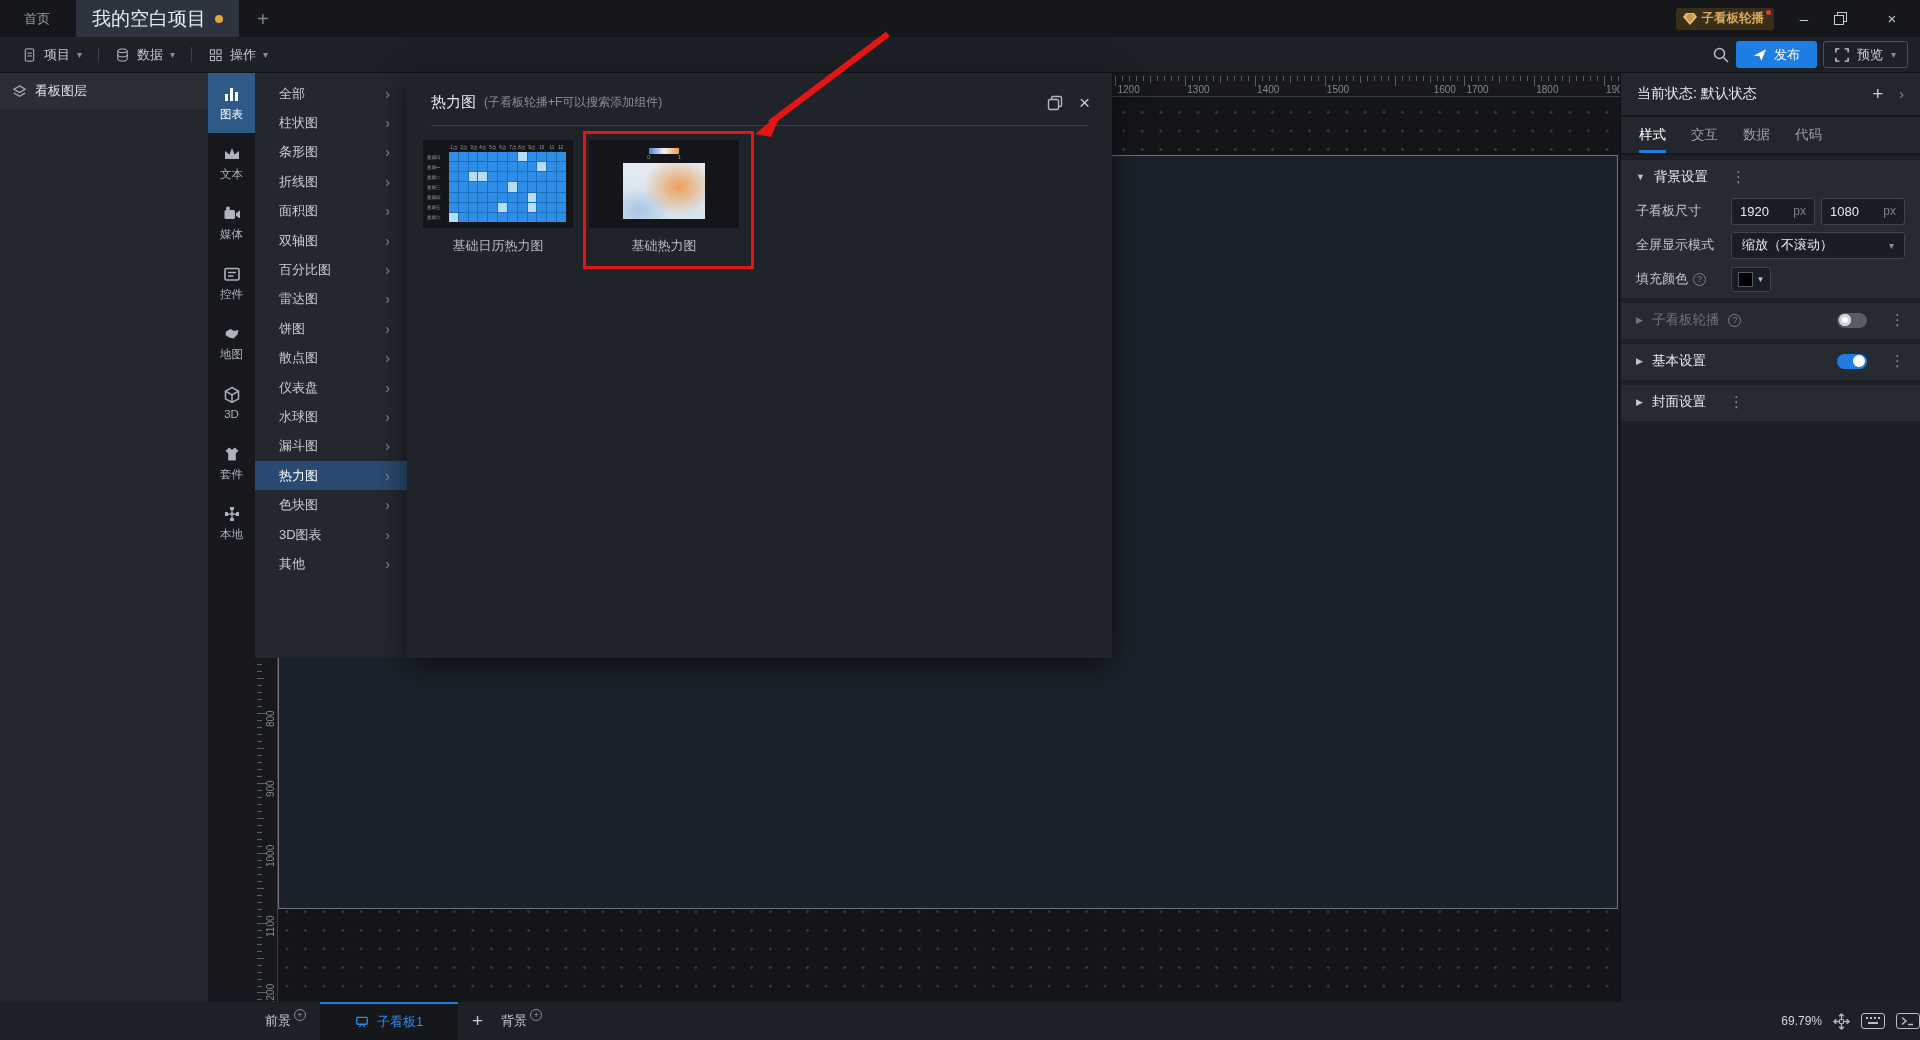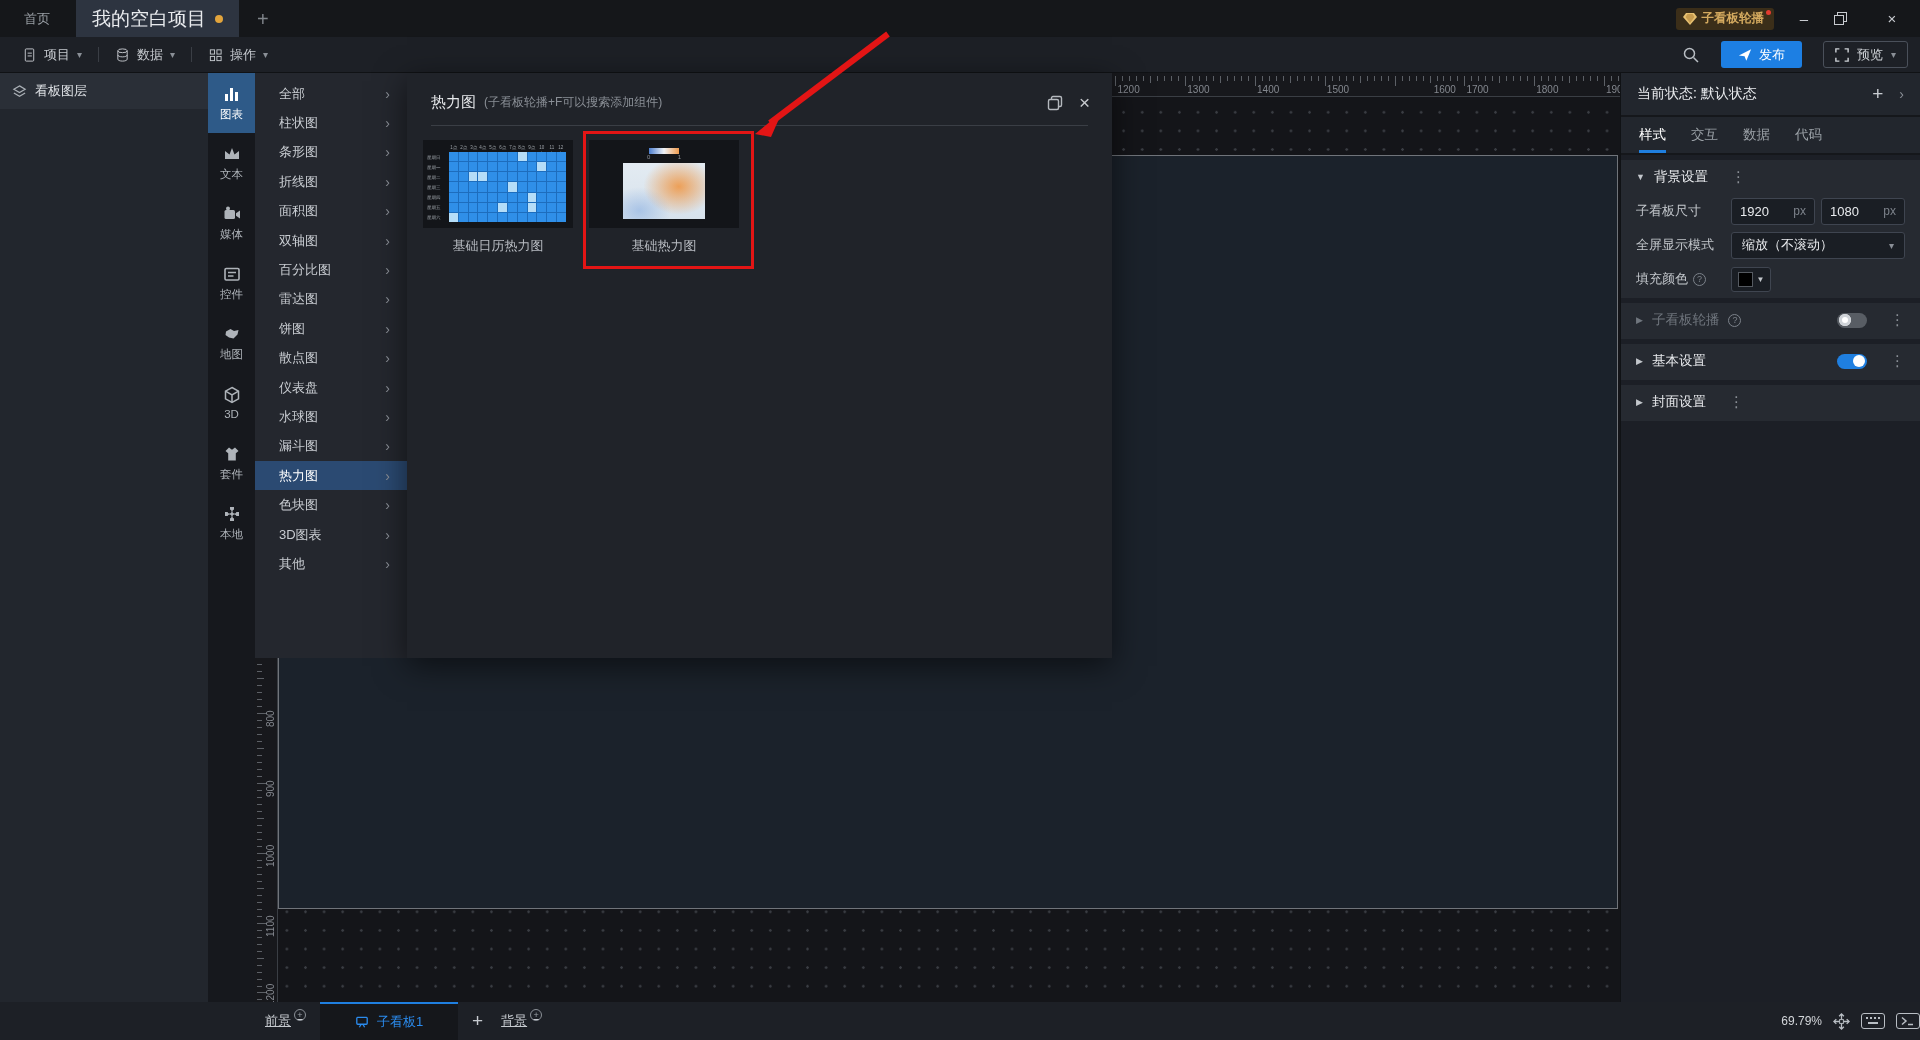--- a/index.html
+++ b/index.html
@@ -20,21 +20,21 @@
     align-items:center; gap:5px; padding:0 10px 0 7px; color:#d3a95f; font-size:12.5px; font-weight:700; }
   .badge .reddot { position:absolute; right:3px; top:2px; width:5px; height:5px; border-radius:50%; background:#e23b30; }
   .winbtn { width:28px; text-align:center; color:#c8cbd0; font-size:15px; }
 
   
   .menubar { position:absolute; left:0; top:37px; width:1920px; height:36px; background:#1d2026;
     border-bottom:1px solid #101215; display:flex; align-items:center; padding-left:6px; }
   .menu-item { display:flex; align-items:center; gap:7px; color:#c6cacf; font-size:13px; padding:0 16px; height:100%; }
   .menu-item .chv, .prevbtn .chv { color:#8a8f96; font-size:10px; }
   .msep { width:1px; height:15px; background:#3a3e45; }
-  .menubar-right { margin-left:auto; display:flex; align-items:center; gap:21px; padding-right:12px; }
+  .menubar-right { margin-left:auto; display:flex; align-items:center; gap:6px; padding-right:12px; }
   .pubbtn { background:#1d7fe3; border-radius:3px; height:27px; display:flex; align-items:center;
     gap:7px; padding:0 17px; color:#fff; font-size:13px; }
   .prevbtn { border:1px solid #4a505a; border-radius:3px; height:27px; display:flex; align-items:center;
     gap:8px; padding:0 11px; color:#cdd1d6; font-size:13px; }
 
   
   .left-panel { position:absolute; left:0; top:73px; width:208px; height:929px; background:#22262d; }
   .lp-head { height:36px; background:#2a2f37; display:flex; align-items:center; gap:8px;
     padding-left:12px; color:#dfe2e6; font-size:13px; }
 
@@ -151,21 +151,21 @@
   .toggle .knob { position:absolute; top:1.5px; left:2px; width:12px; height:12px; border-radius:50%;
     background:#fff; box-shadow:inset 0 0 0 3px #cfd3d8; }
   .toggle.on { background:#1f7fe0; }
   .toggle.on .knob { left:auto; right:2px; box-shadow:none; }
   .sec-head .kebab { margin-left:14px; }
   .dis .sec-title, .dis .tri { color:#70767e; }
 
   
   .bottom-bar { position:absolute; left:0; top:1002px; width:1920px; height:38px; background:#1d2026;
     display:flex; align-items:center; z-index:6; }
-  .bb-lbl { color:#c6cacf; font-size:13px; display:flex; align-items:flex-start; gap:3px;text-decoration:underline; }
+  .bb-lbl { color:#c6cacf; font-size:13px; display:flex; align-items:flex-start; gap:3px; }
   .addcirc { width:12px; height:12px; border:1px solid #8a8f96; border-radius:50%; color:#9aa0a6;
     font-size:9px; line-height:10px; text-align:center; transform:translateY(-3px); }
   .bb-tab { margin-left:14px; width:138px; height:100%; background:#15171b; border-top:2px solid #1f7fe0;
     display:flex; align-items:center; justify-content:center; gap:8px; color:#2b8cef; font-size:13px; }
   .bb-plus { margin-left:14px; color:#c6cacf; font-size:19px; }
   .bb-right { margin-left:auto; display:flex; align-items:center; gap:11px; }
   .zoom-pct { color:#d3d6da; font-size:12px; }
   .bb-icon { color:#b9bec4; }
   .bb-icon.boxed { border:1.5px solid #b9bec4; border-radius:3px; padding:2px 3px; }
   .info-panel { width:303px; height:38px; background:#2b2f36; padding:4px 10px 0 10px;

